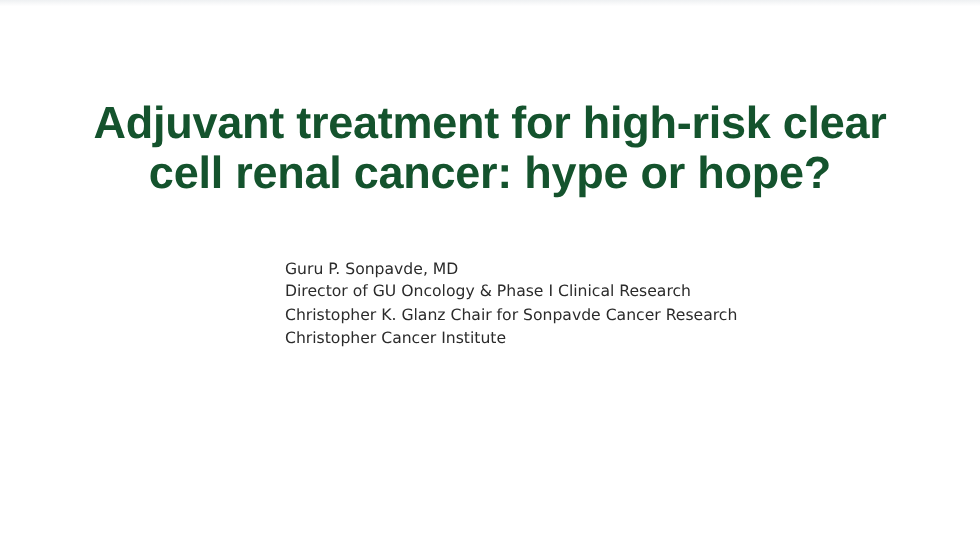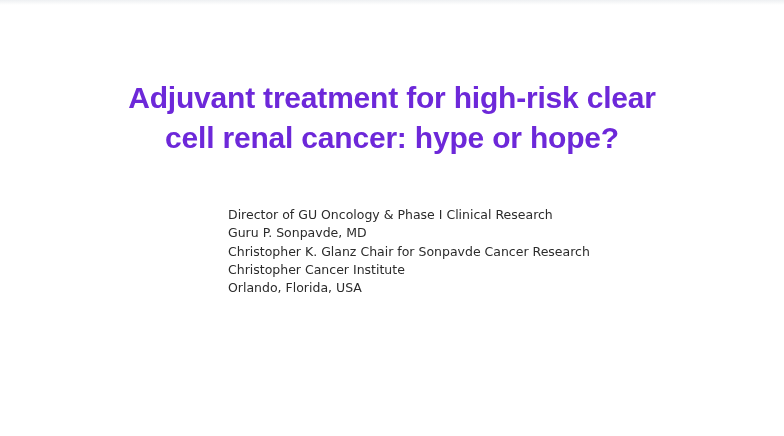--- a/index.html
+++ b/index.html
@@ -41,24 +41,24 @@
     position: absolute;
     top: 78px;
     left: 0;
     width: 784px;
     text-align: center;
   }
   .title-line {
     display: block;
     font-family: "Liberation Sans", sans-serif;
     font-weight: bold;
-    font-size: 30px;
+    font-size: 36px;
     line-height: 40px;
     letter-spacing: -0.2px;
-    color: #6d28d9;
+    color: #14532d;
     white-space: nowrap;
   }
 
   
   .byline-block {
     position: absolute;
     top: 206px;
     left: 228px;
     width: 460px;
     text-align: left;
@@ -79,20 +79,19 @@
 <div class="slide">
 
   <div class="top-edge-shade"></div>
 
   <div class="title-block">
     <span class="title-line">Adjuvant treatment for high-risk clear</span>
     <span class="title-line">cell renal cancer: hype or hope?</span>
   </div>
 
   <div class="byline-block">
+    <span class="byline-line">Guru P. Sonpavde, MD</span>
     <span class="byline-line">Director of GU Oncology &amp; Phase I Clinical Research</span>
-    <span class="byline-line">Guru P. Sonpavde, MD</span>
     <span class="byline-line">Christopher K. Glanz Chair for Sonpavde Cancer Research</span>
     <span class="byline-line">Christopher Cancer Institute</span>
-    <span class="byline-line">Orlando, Florida, USA</span>
   </div>
 
 </div>
 
 </body></html>

